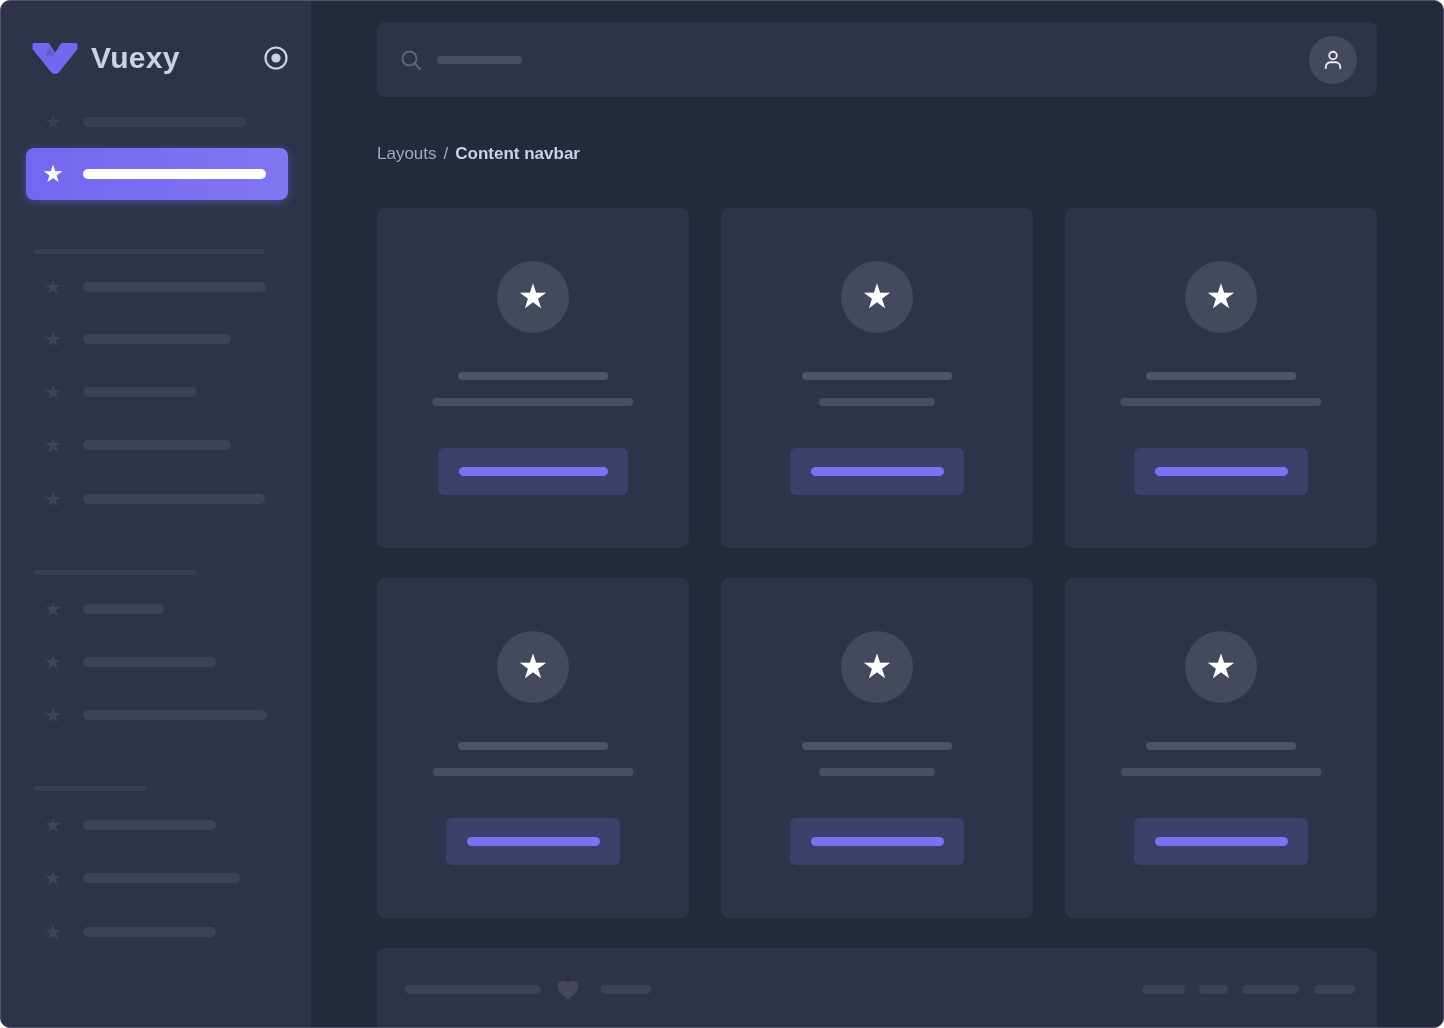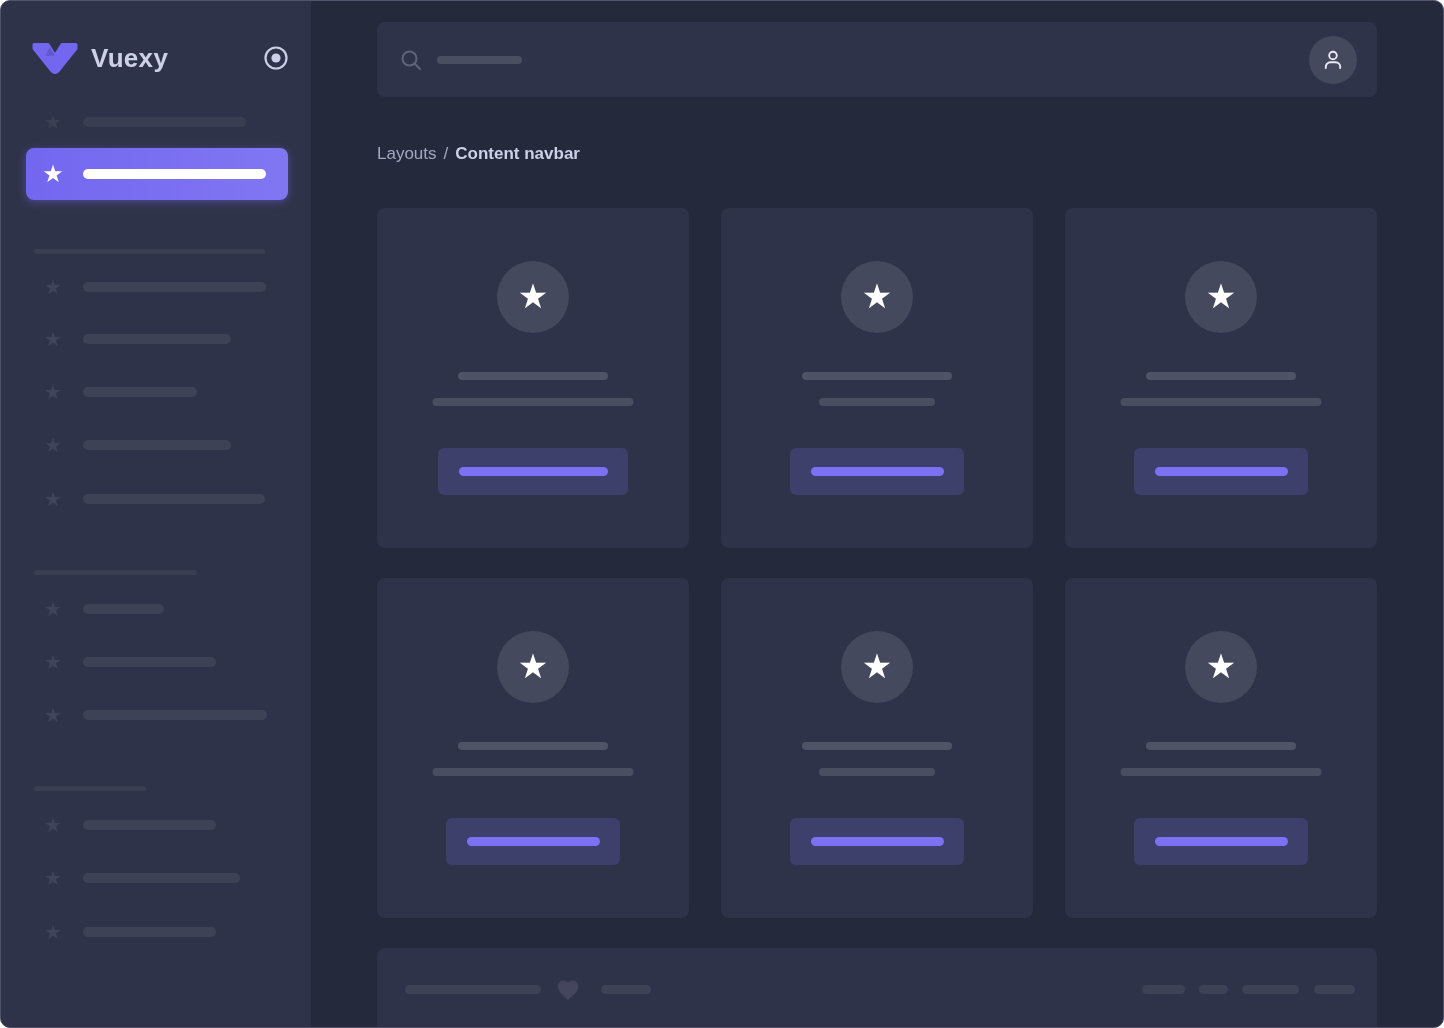--- a/index.html
+++ b/index.html
@@ -6,21 +6,21 @@
   *{box-sizing:border-box;}
   .frame{
     position:relative;width:1444px;height:1028px;
     background:#25293c;border:1px solid #50536a;border-radius:10px;
     overflow:hidden;font-family:"Liberation Sans","DejaVu Sans",sans-serif;
   }
   
   .sidebar{position:absolute;left:0;top:0;bottom:0;width:310px;background:#2f3349;}
   .brand-row{position:absolute;top:34px;left:30px;right:22px;height:46px;display:flex;align-items:center;}
   .brand-logo{width:48px;height:32px;flex:0 0 auto;display:block;}
-  .brand-text{margin-left:12px;font-size:26px;font-weight:700;color:#cdd0e6;letter-spacing:.3px;}
+  .brand-text{margin-left:12px;font-size:30px;font-weight:700;color:#cdd0e6;letter-spacing:.3px;}
   .pin-toggle{margin-left:auto;width:26px;height:26px;cursor:pointer;display:block;}
   .menu-row{position:absolute;left:40px;height:24px;display:flex;align-items:center;}
   .menu-star{width:24px;text-align:center;font-size:20px;line-height:24px;color:#40445a;}
   .menu-row.dim .menu-star{color:#3b3f54;}
   .sk-bar{height:10px;border-radius:5px;background:#3e4257;margin-left:18px;}
   .menu-row.dim .sk-bar{background:#3a3e52;}
   .section-bar{position:absolute;left:33px;height:5px;border-radius:2.5px;background:#3a3e53;}
   .active-item{
     position:absolute;left:25px;top:147px;width:262px;height:52px;border-radius:8px;
     background:linear-gradient(90deg,#7367f0,#8176f2);

